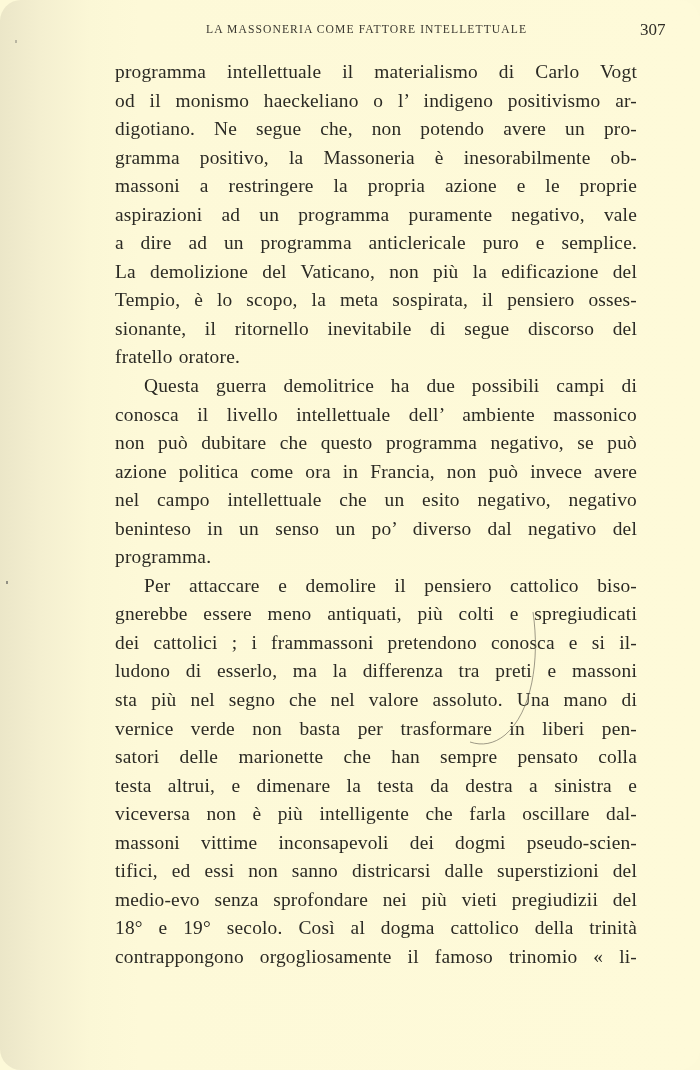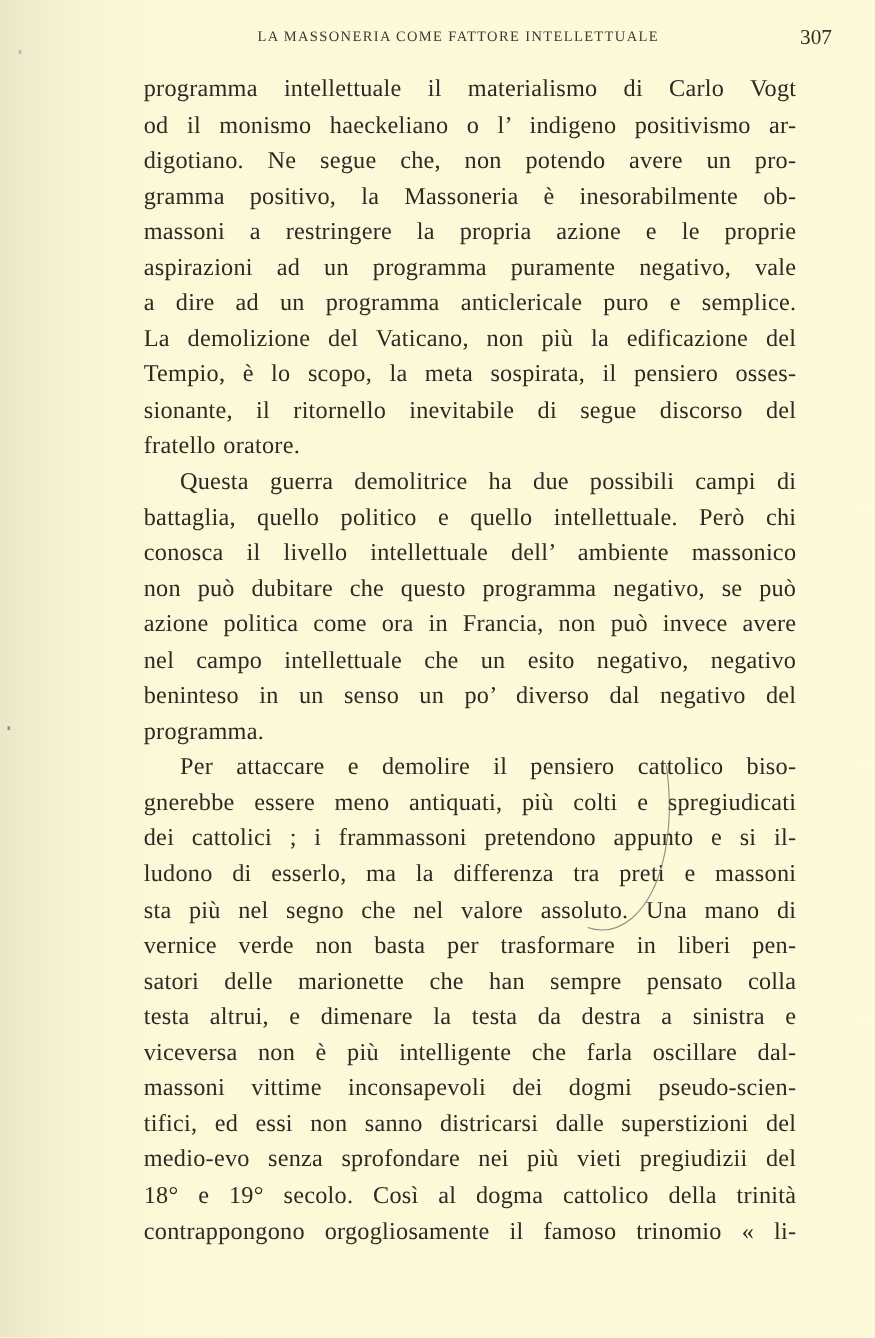--- a/index.html
+++ b/index.html
@@ -13,20 +13,21 @@
     background: #fdf9d8;
     position: relative;
     font-family: "DejaVu Serif", "Liberation Serif", serif;
     color: #2b2a24;
   }
   .page {
     position: absolute;
     left: 0; top: 0;
     width: 700px; height: 1070px;
     background: linear-gradient(to right, #ebe6c8 0px, #f4efd0 40px, #fbf7d6 90px, #fdf9d8 140px, #fefad9 100%);
+    border-radius: 21px;
   }
   .running-head {
     position: absolute;
     top: 20px;
     left: 0;
     width: 700px;
     height: 20px;
   }
   .running-title {
     position: absolute;
@@ -101,32 +102,31 @@
       <div class="line">massoni a restringere la propria azione e le proprie</div>
       <div class="line">aspirazioni ad un programma puramente negativo, vale</div>
       <div class="line">a dire ad un programma anticlericale puro e semplice.</div>
       <div class="line">La demolizione del Vaticano, non più la edificazione del</div>
       <div class="line">Tempio, è lo scopo, la meta sospirata, il pensiero osses-</div>
       <div class="line">sionante, il ritornello inevitabile di segue discorso del</div>
       <div class="line last">fratello oratore.</div>
     </div>
     <div>
       <div class="line indent">Questa guerra demolitrice ha due possibili campi di</div>
-      <div class="line">battaglia, quello politico e quello intellettuale. Però chi</div>
       <div class="line">conosca il livello intellettuale dell’ ambiente massonico</div>
       <div class="line">non può dubitare che questo programma negativo, se può</div>
       <div class="line">azione politica come ora in Francia, non può invece avere</div>
       <div class="line">nel campo intellettuale che un esito negativo, negativo</div>
       <div class="line">beninteso in un senso un po’ diverso dal negativo del</div>
       <div class="line last">programma.</div>
     </div>
     <div>
       <div class="line indent">Per attaccare e demolire il pensiero cattolico biso-</div>
       <div class="line">gnerebbe essere meno antiquati, più colti e spregiudicati</div>
-      <div class="line">dei cattolici ; i frammassoni pretendono appunto e si il-</div>
+      <div class="line">dei cattolici ; i frammassoni pretendono conosca e si il-</div>
       <div class="line">ludono di esserlo, ma la differenza tra preti e massoni</div>
       <div class="line">sta più nel segno che nel valore assoluto. Una mano di</div>
       <div class="line">vernice verde non basta per trasformare in liberi pen-</div>
       <div class="line">satori delle marionette che han sempre pensato colla</div>
       <div class="line">testa altrui, e dimenare la testa da destra a sinistra e</div>
       <div class="line">viceversa non è più intelligente che farla oscillare dal-</div>
       <div class="line">massoni vittime inconsapevoli dei dogmi pseudo-scien-</div>
       <div class="line">tifici, ed essi non sanno districarsi dalle superstizioni del</div>
       <div class="line">medio-evo senza sprofondare nei più vieti pregiudizii del</div>
       <div class="line">18° e 19° secolo. Così al dogma cattolico della trinità</div>

